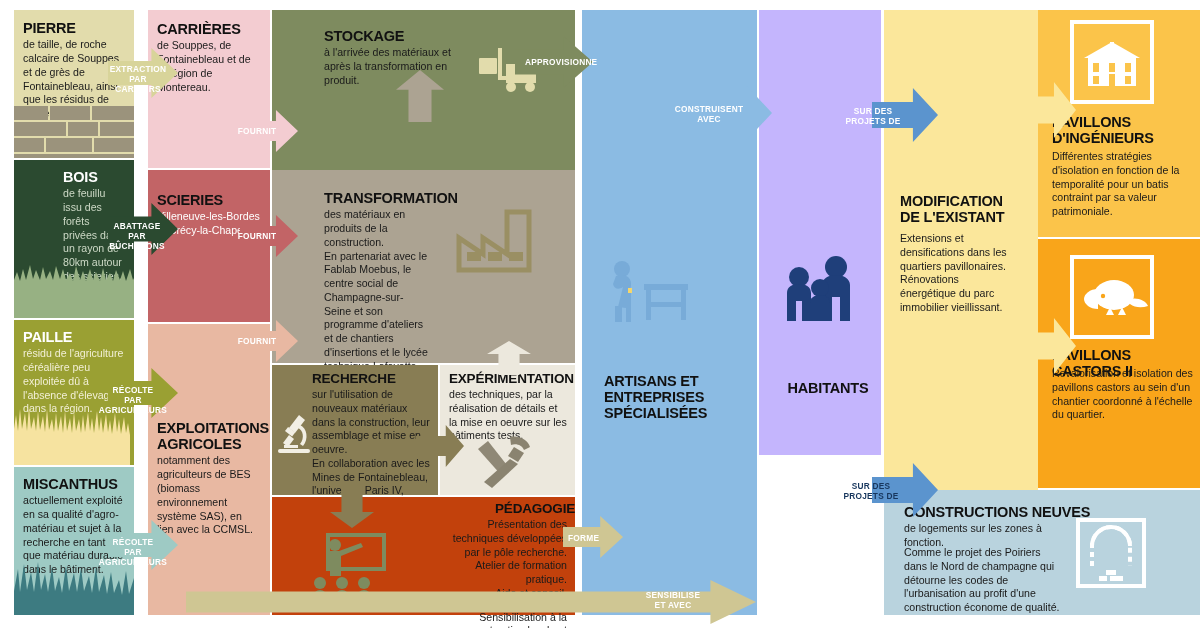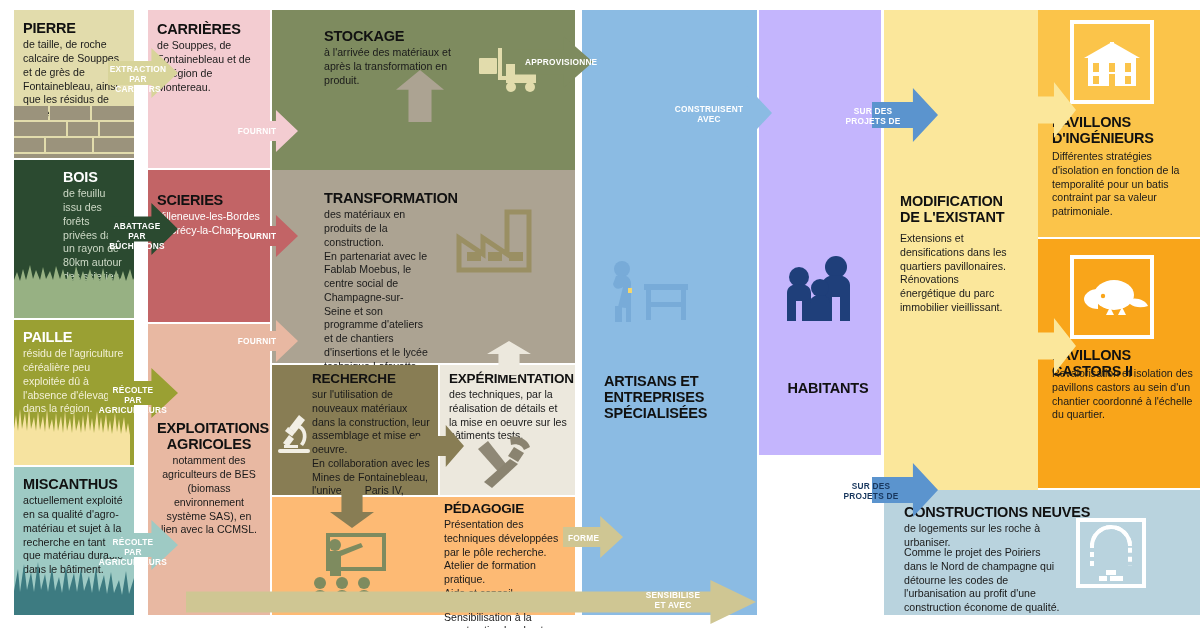--- a/index.html
+++ b/index.html
@@ -86,21 +86,21 @@
   <div class="block" style="left:148px;top:10px;width:122px;height:158px;background:#f3ccd1;">
     <div class="ttl ttl-lg" style="margin:11px 9px 2px 9px;">CARRIÈRES</div>
     <div class="bdy bdy-sm" style="margin:0 9px;">de Souppes, de Fontainebleau et de la région de Montereau.</div>
   </div>
 
   <div class="block" style="left:148px;top:170px;width:122px;height:152px;background:#c26466;">
     <div class="ttl ttl-lg" style="margin:22px 9px 2px 9px;">SCIERIES</div>
     <div class="bdy bdy-sm" style="margin:0 9px;color:#ffffff;">Villeneuve-les-Bordes et Crécy-la-Chapelle.</div>
   </div>
 
-  <div class="block" style="left:148px;top:324px;width:122px;height:291px;background:#e8b8a2;text-align:center;">
+  <div class="block" style="left:148px;top:324px;width:122px;height:291px;background:#e8b8a2;">
     <div class="ttl ttl-lg" style="margin:96px 9px 2px 9px;">EXPLOITATIONS AGRICOLES</div>
     <div class="bdy bdy-sm" style="margin:0 9px;">notamment des agriculteurs de BES (biomass environnement système SAS), en lien avec la CCMSL.</div>
   </div>
 
   <div class="block" style="left:272px;top:10px;width:303px;height:160px;background:#7e8b5f;">
     <div class="ttl ttl-lg" style="margin:18px 0 2px 52px;">STOCKAGE</div>
     <div class="bdy bdy-sm" style="margin:0 100px 0 52px;">à l'arrivée des matériaux et après la transformation en produit.</div>
     <div style="position:absolute;left:205px;top:36px;">
       <svg width="64" height="48" viewBox="0 0 64 48">
         <g fill="#e2dcac">
@@ -161,21 +161,21 @@
         <g fill="#8a8370">
           <path d="M36 2 c9 -2 18 3 20 10 l-6 3 c-2 -5 -8 -7 -13 -5 z"></path>
           <path d="M40 12 l10 6 -6 9 -10 -6 z"></path>
           <path d="M36 24 l8 5 -26 24 -8 -6 z"></path>
           <path d="M4 14 l10 -8 22 28 -8 7 z" opacity="0.95"></path>
         </g>
       </svg>
     </div>
   </div>
 
-  <div class="block" style="left:272px;top:497px;width:303px;height:118px;background:#fdba74;">
+  <div class="block" style="left:272px;top:497px;width:303px;height:118px;background:#c2410c;text-align:right;">
     <div class="ttl ttl-md" style="margin:4px 0 2px 172px;">PÉDAGOGIE</div>
     <div class="bdy bdy-sm" style="margin:0 8px 0 172px;white-space:pre-line;">Présentation des techniques développées par le pôle recherche.
 Atelier de formation pratique.
 Aide et conseil.</div>
     <div class="bdy bdy-sm" style="margin:10px 8px 0 172px;">Sensibilisation à la construction locale et durable.</div>
     <div style="position:absolute;left:40px;top:34px;">
       <svg width="74" height="66" viewBox="0 0 74 66">
         <rect x="16" y="4" width="56" height="34" fill="none" stroke="#7e8b5f" stroke-width="4"></rect>
         <g fill="#7e8b5f">
           <circle cx="23" cy="14" r="6"></circle>
@@ -269,21 +269,21 @@
         </g>
         <circle cx="33" cy="41" r="2.2" fill="#f9a51a"></circle>
       </svg>
     </div>
     <div class="ttl ttl-lg" style="position:absolute;left:14px;top:108px;width:150px;">PAVILLONS CASTORS II</div>
     <div class="bdy bdy-sm" style="position:absolute;left:14px;top:128px;width:142px;">Revalorisation et isolation des pavillons castors au sein d'un chantier coordonné à l'échelle du quartier.</div>
   </div>
 
   <div class="block" style="left:884px;top:490px;width:316px;height:125px;background:#b9d3de;">
     <div class="ttl ttl-lg" style="position:absolute;left:20px;top:14px;">CONSTRUCTIONS NEUVES</div>
-    <div class="bdy bdy-sm" style="position:absolute;left:20px;top:32px;width:180px;">de logements sur les roche à urbaniser.</div>
+    <div class="bdy bdy-sm" style="position:absolute;left:20px;top:32px;width:180px;">de logements sur les zones à fonction.</div>
     <div class="bdy bdy-sm" style="position:absolute;left:20px;top:56px;width:160px;">Comme le projet des Poiriers dans le Nord de champagne qui détourne les codes de l'urbanisation au profit d'une construction économe de qualité.</div>
     <div style="position:absolute;left:192px;top:28px;">
       <svg width="70" height="70" viewBox="0 0 70 70">
         <rect x="2" y="2" width="66" height="66" fill="none" stroke="#ffffff" stroke-width="4"></rect>
         <path d="M16 48 V28 a19 19 0 0 1 38 0 v20" fill="none" stroke="#ffffff" stroke-width="4" stroke-dasharray="5 4"></path>
         <path d="M16 28 a19 19 0 0 1 38 0" fill="none" stroke="#ffffff" stroke-width="4"></path>
         <g fill="#ffffff">
           <rect x="30" y="52" width="10" height="5"></rect>
           <rect x="23" y="58" width="8" height="5"></rect>
           <rect x="34" y="58" width="13" height="5"></rect>

